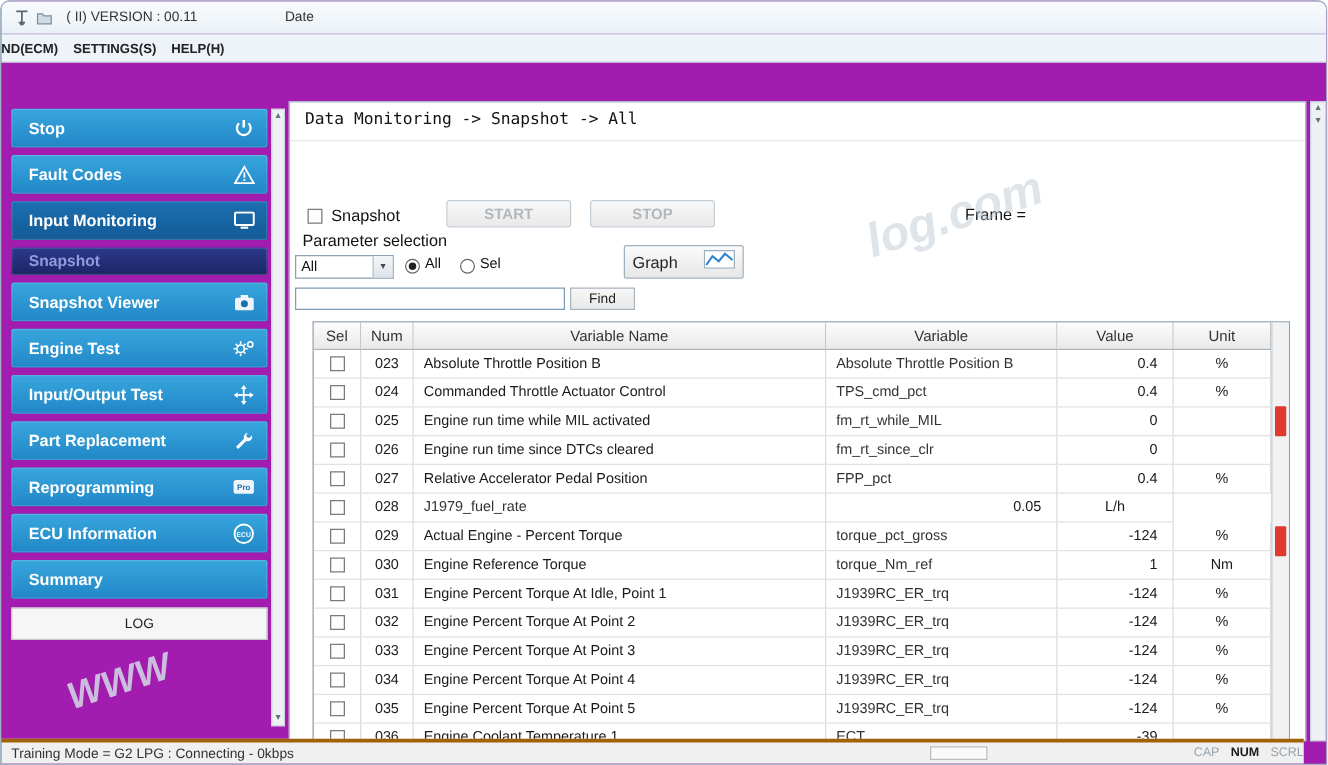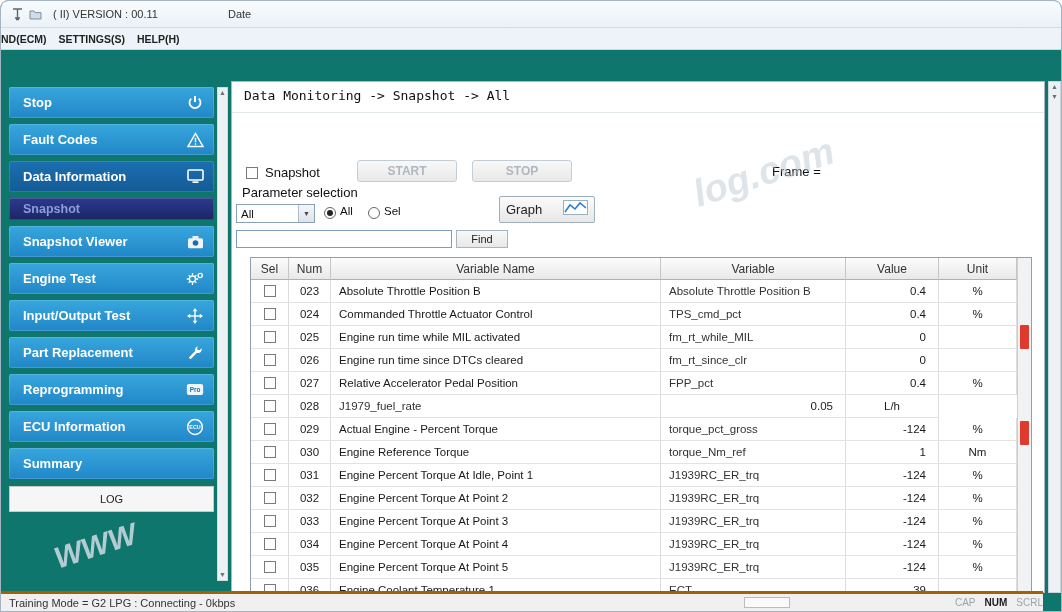--- a/index.html
+++ b/index.html
@@ -1,20 +1,20 @@
 <!DOCTYPE html>
 <html><head>
 <meta charset="utf-8">
 <style>
   * { box-sizing: border-box; margin: 0; padding: 0; }
   html,body { background:#fff; font-family:"Liberation Sans", sans-serif; }
 
   .window{
     position:relative; width:1062px; height:612px;
-    background:#0f766e; border:1px solid #a4b4c2;
+    background:#a21caf; border:1px solid #a4b4c2;
     border-radius:8px 8px 0 0; overflow:hidden;
   }
 
   
   .titlebar{
     position:absolute; top:0; left:0; right:0; height:27px;
     background:linear-gradient(#f9fcfe,#eaf1f7);
     border-bottom:1px solid #d2dce4;
     display:flex; align-items:center; padding-left:10px;
     font-size:11px; color:#333;
@@ -228,21 +228,21 @@
       <span>Fault Codes</span>
       <span class="side-icon">
         <svg width="17" height="16" viewBox="0 0 17 16">
             <path d="M8.5 1.5 16 14.5H1z" fill="none" stroke="#fff" stroke-width="1.5"></path>
             <rect x="7.8" y="5.8" width="1.4" height="4.4" fill="#fff"></rect>
             <rect x="7.8" y="11.3" width="1.4" height="1.5" fill="#fff"></rect>
           </svg>
       </span>
     </div>
     <div class="side-item active-parent">
-      <span>Data Information</span>
+      <span>Input Monitoring</span>
       <span class="side-icon">
         <svg width="17" height="15" viewBox="0 0 17 15">
             <rect x="1" y="1" width="15" height="10" rx="1" fill="none" stroke="#fff" stroke-width="1.6"></rect>
             <rect x="5.5" y="12.3" width="6" height="1.7" fill="#fff"></rect>
           </svg>
       </span>
     </div>
     <div class="side-item active-sub">
       <span>Snapshot</span>
     </div>

